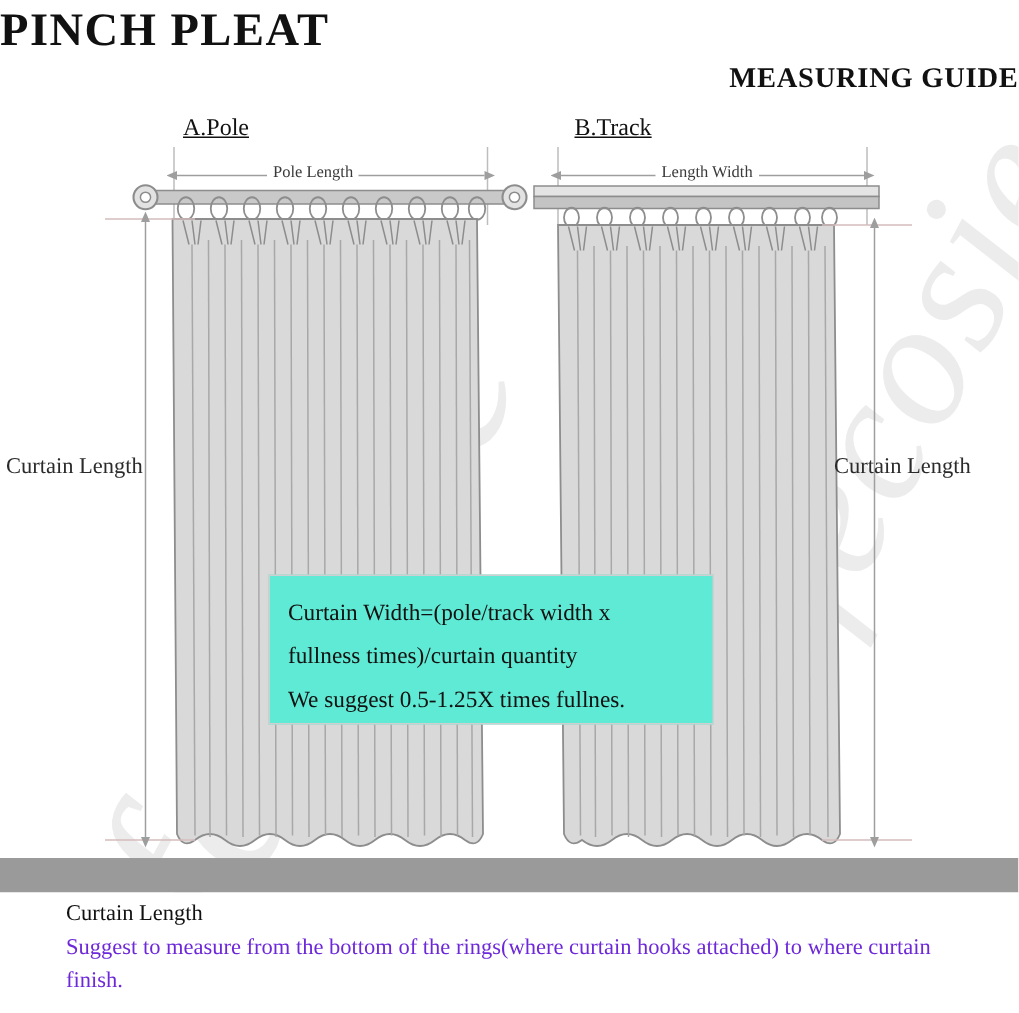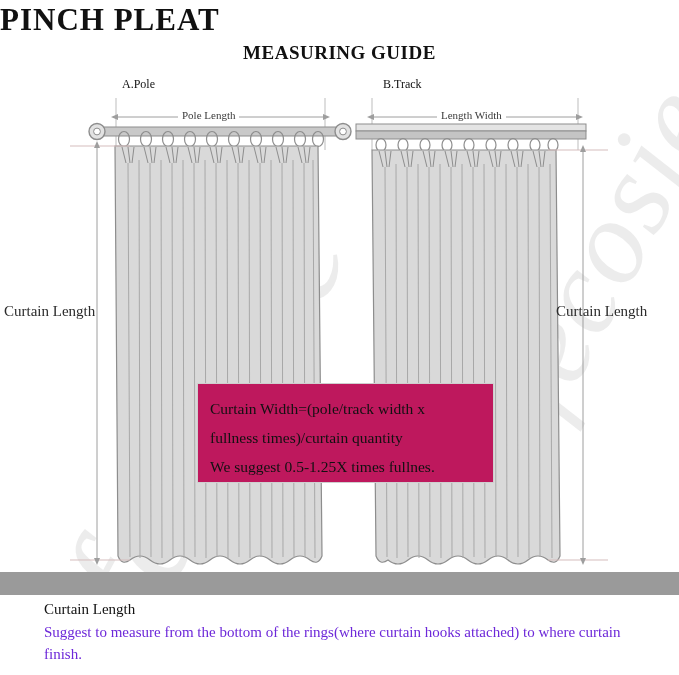--- a/index.html
+++ b/index.html
@@ -30,31 +30,32 @@
     text-align: left;
     font-size: 31px;
     font-weight: bold;
     letter-spacing: 1px;
   }
   .subtitle {
     position: absolute;
     left: 0;
     top: 42px;
     width: 679px;
-    text-align: center;
+    text-align: right;
     font-size: 19px;
     font-weight: bold;
     letter-spacing: 0.5px;
   }
 
   
   .panel-label {
     position: absolute;
-    font-size: 12px;
+    font-size: 16px;
     font-weight: normal;
+    text-decoration: underline;
   }
   #label-pole  { left: 122px; top: 77px; }
   #label-track { left: 383px; top: 77px; }
 
   
   .dim-caption {
     position: absolute;
     font-size: 11px;
     color: #3a3a3a;
     background: #ffffff;
@@ -68,25 +69,25 @@
     position: absolute;
     font-size: 15px;
     color: #2b2b2b;
   }
   #cap-len-left  { left: 4px;   top: 303px; }
   #cap-len-right { left: 556px; top: 303px; }
 
   
   .formula-box {
     position: absolute;
-    left: 197px;
+    left: 179px;
     top: 383px;
     width: 297px;
     height: 100px;
-    background: #be185d;
+    background: #5eead4;
     border: 1px solid #cfcfcf;
     box-sizing: border-box;
     padding: 10px 12px 0 12px;
   }
   .formula-line {
     font-size: 15.5px;
     line-height: 29px;
     color: #111111;
     white-space: nowrap;
   }

